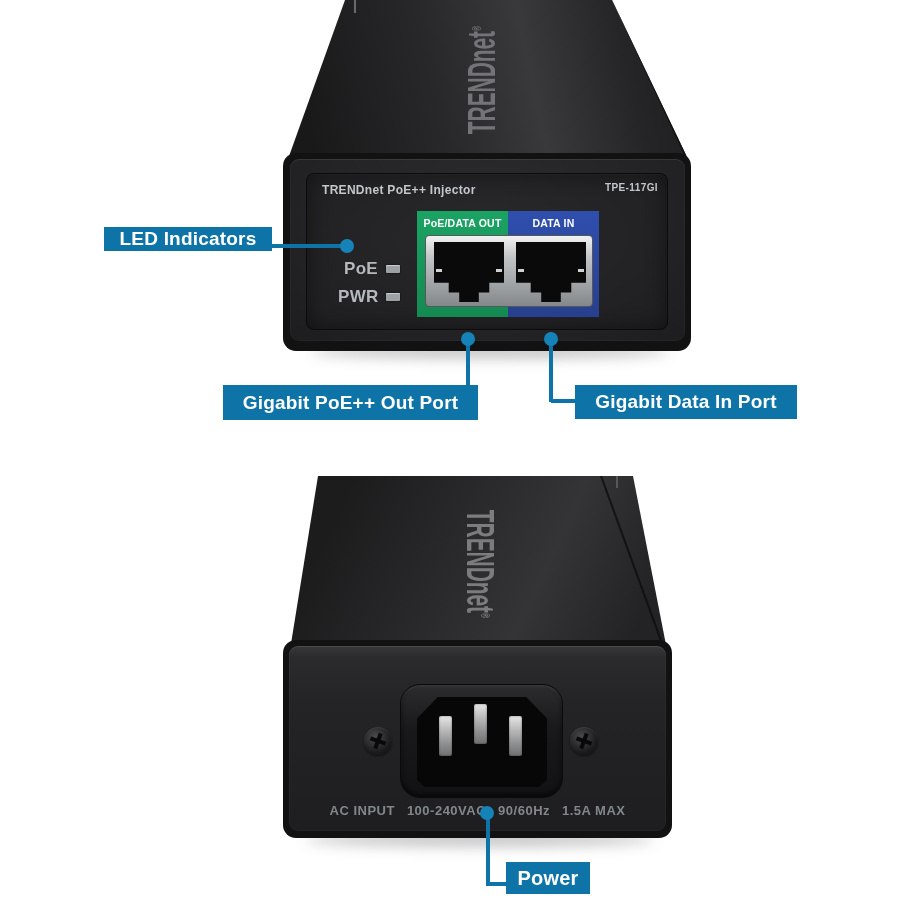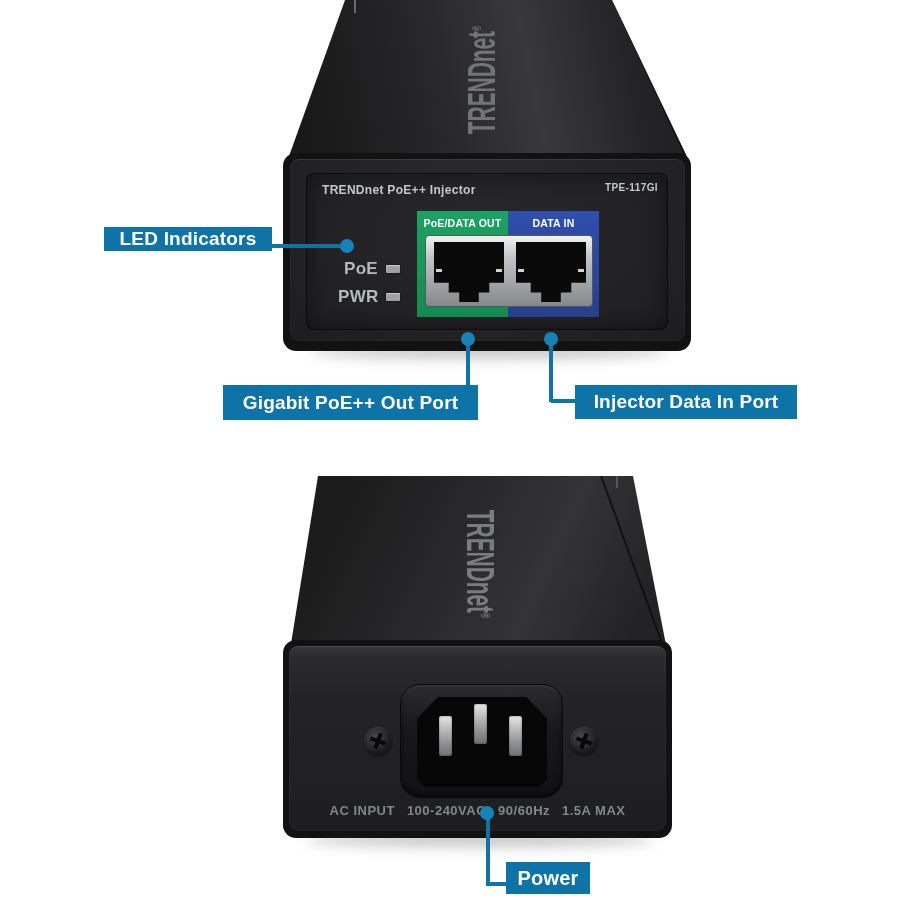--- a/index.html
+++ b/index.html
@@ -132,21 +132,21 @@
 
   <div class="callout" style="left:104px;top:227px;width:168px;height:24px;">LED Indicators</div>
   <div class="cline" style="left:272px;top:244px;width:72px;height:4px;"></div>
   <div class="cdot" style="left:340px;top:239px;"></div>
 
   <div class="callout" style="left:195px;top:385px;width:255px;height:35px;margin-left:28px;">Gigabit PoE++ Out Port</div>
   <div class="cline" style="left:466px;top:339px;width:4px;height:63px;"></div>
   <div class="cline" style="left:448px;top:399px;width:20px;height:4px;"></div>
   <div class="cdot" style="left:461px;top:332px;"></div>
 
-  <div class="callout" style="left:575px;top:385px;width:222px;height:34px;">Injector Data In Port</div>
+  <div class="callout" style="left:575px;top:385px;width:222px;height:34px;">Gigabit Data In Port</div>
   <div class="cline" style="left:549px;top:339px;width:4px;height:63px;"></div>
   <div class="cline" style="left:551px;top:399px;width:26px;height:4px;"></div>
   <div class="cdot" style="left:544px;top:332px;"></div>
 
   <div class="shadow" style="left:305px;top:832px;width:350px;height:14px;"></div>
 
   <div class="topface" style="left:283px;top:476px;width:390px;height:174px;
        clip-path:polygon(35px 0,350px 0,384px 174px,7px 174px);
        background:linear-gradient(115deg,#1c1c1d 15%,#2a2a2c 45%,#343436 65%,#232325 90%);z-index:2;">
     <div class="seam" style="left:317px;top:0;height:182px;transform:rotate(-20deg);opacity:.8;"></div>

